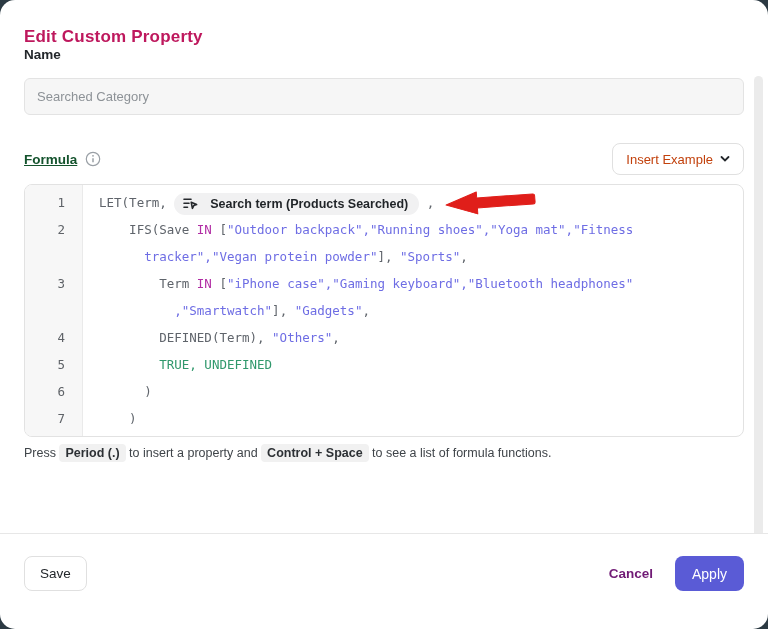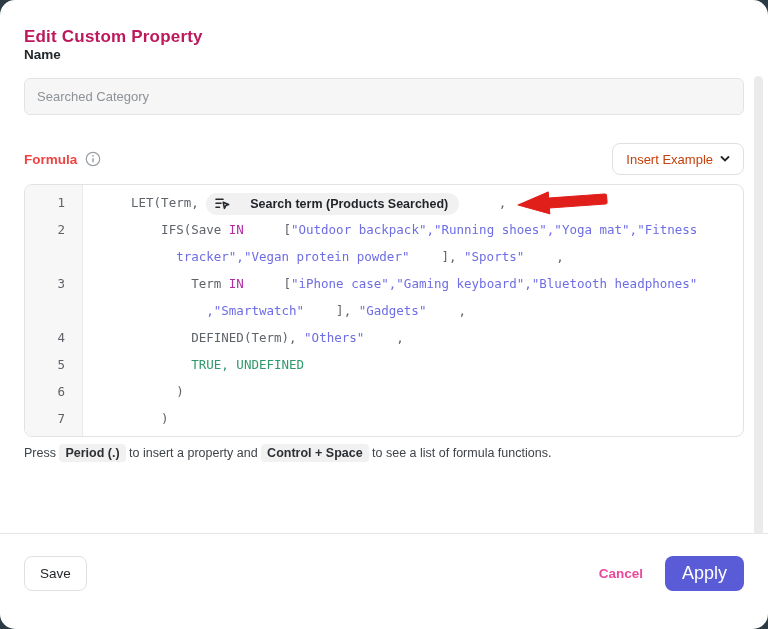--- a/index.html
+++ b/index.html
@@ -37,21 +37,21 @@
     padding:0 12px;
     font-family:"Liberation Sans", sans-serif;
     font-size:13px;color:#8d9297;
     outline:none;
   }
   .formula-row{
     margin-top:28px;
     display:flex;align-items:center;justify-content:space-between;
   }
   .formula-label-wrap{display:flex;align-items:center;gap:8px;}
-  .formula-label{font-size:13.5px;font-weight:700;color:#ef4444;}
+  .formula-label{font-size:13.5px;font-weight:700;color:#14532d;text-decoration:underline;}
   .info-icon{width:16px;height:16px;color:#9aa0a6;display:inline-flex;cursor:pointer;}
   .btn{
     display:inline-flex;align-items:center;gap:7px;
     background:#fff;border:1px solid #e0e0e0;border-radius:8px;
     height:32px;padding:0 13px;
     font-family:"Liberation Sans", sans-serif;
     font-size:13px;font-weight:500;color:#c2410c;
     cursor:pointer;
   }
   .chevron{width:10px;height:10px;color:#23272b;display:inline-flex;}
@@ -74,26 +74,26 @@
     font-size:12.5px;line-height:27px;color:#5f6368;
   }
   .cline{
     flex:1;
     font-family:"DejaVu Sans Mono", monospace;
     font-size:12.5px;line-height:27px;
     white-space:pre;
     padding-left:17px;
     color:var(--code);
   }
-  .seg-code{color:var(--code);margin-left:32px;}
+  .seg-code{color:var(--code);}
   .seg-kw{color:var(--kw);}
   .seg-str{color:var(--str);}
   .seg-green{color:var(--green);}
   .chip{
-    display:inline-flex;align-items:center;gap:20px;
+    display:inline-flex;align-items:center;gap:12px;
     background:#f1f1f2;border-radius:12px;
     padding:3px 11px 3px 9px;
     font-family:"Liberation Sans", sans-serif;
     font-size:12.5px;font-weight:600;color:#1f2327;
     vertical-align:middle;
     cursor:pointer;
     line-height:16px;
   }
   .chip-icon{width:15px;height:13px;display:inline-flex;color:#26292d;}
   .arrow-icon{
@@ -126,28 +126,28 @@
     background:#fff;border:1px solid #e0e0e0;border-radius:8px;
     height:35px;padding:0 15px;
     font-family:"Liberation Sans", sans-serif;
     font-size:13.5px;font-weight:500;color:#23272b;
     cursor:pointer;
   }
   .footer-right{margin-left:auto;display:flex;align-items:center;gap:22px;}
   .btn-cancel{
     background:none;border:none;padding:0;
     font-family:"Liberation Sans", sans-serif;
-    font-size:13.5px;font-weight:600;color:#ec4899;
+    font-size:13.5px;font-weight:600;color:#701a75;
     cursor:pointer;
   }
   .btn-apply{
     background:var(--accent);border:none;border-radius:8px;
     height:35px;padding:0 17px;
     font-family:"Liberation Sans", sans-serif;
-    font-size:18px;font-weight:500;color:#ffffff;
+    font-size:14px;font-weight:500;color:#ffffff;
     cursor:pointer;
   }
 </style>
 </head>
 <body>
 
 <div class="modal">
   <div class="content">
     <div class="title">Edit Custom Property</div>
 

